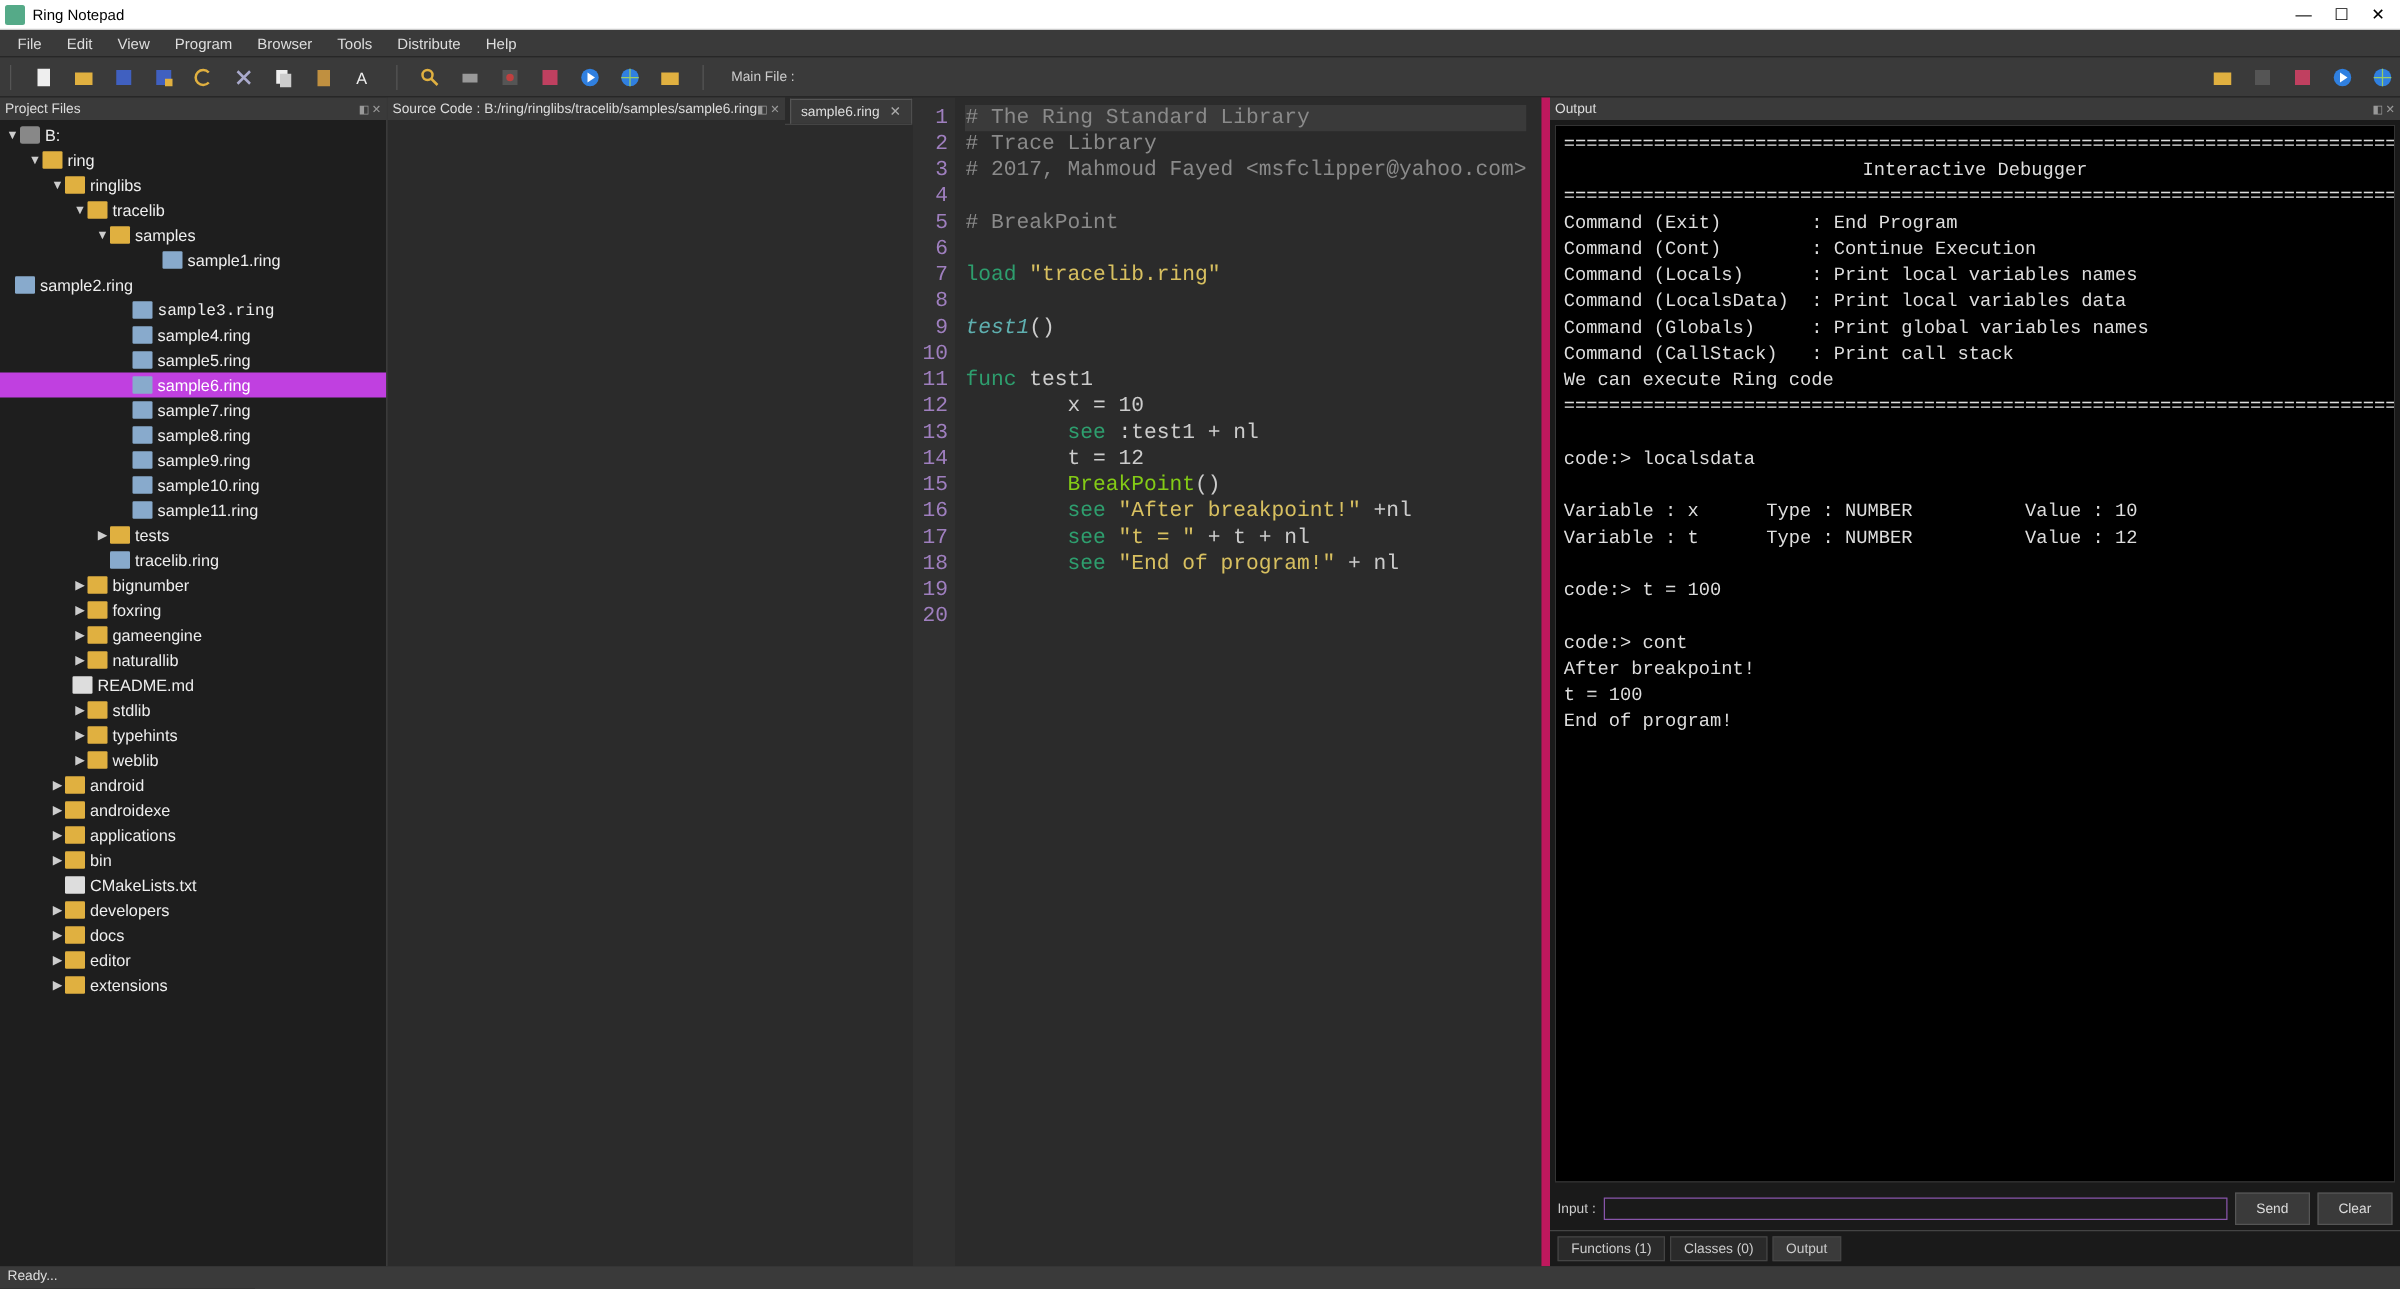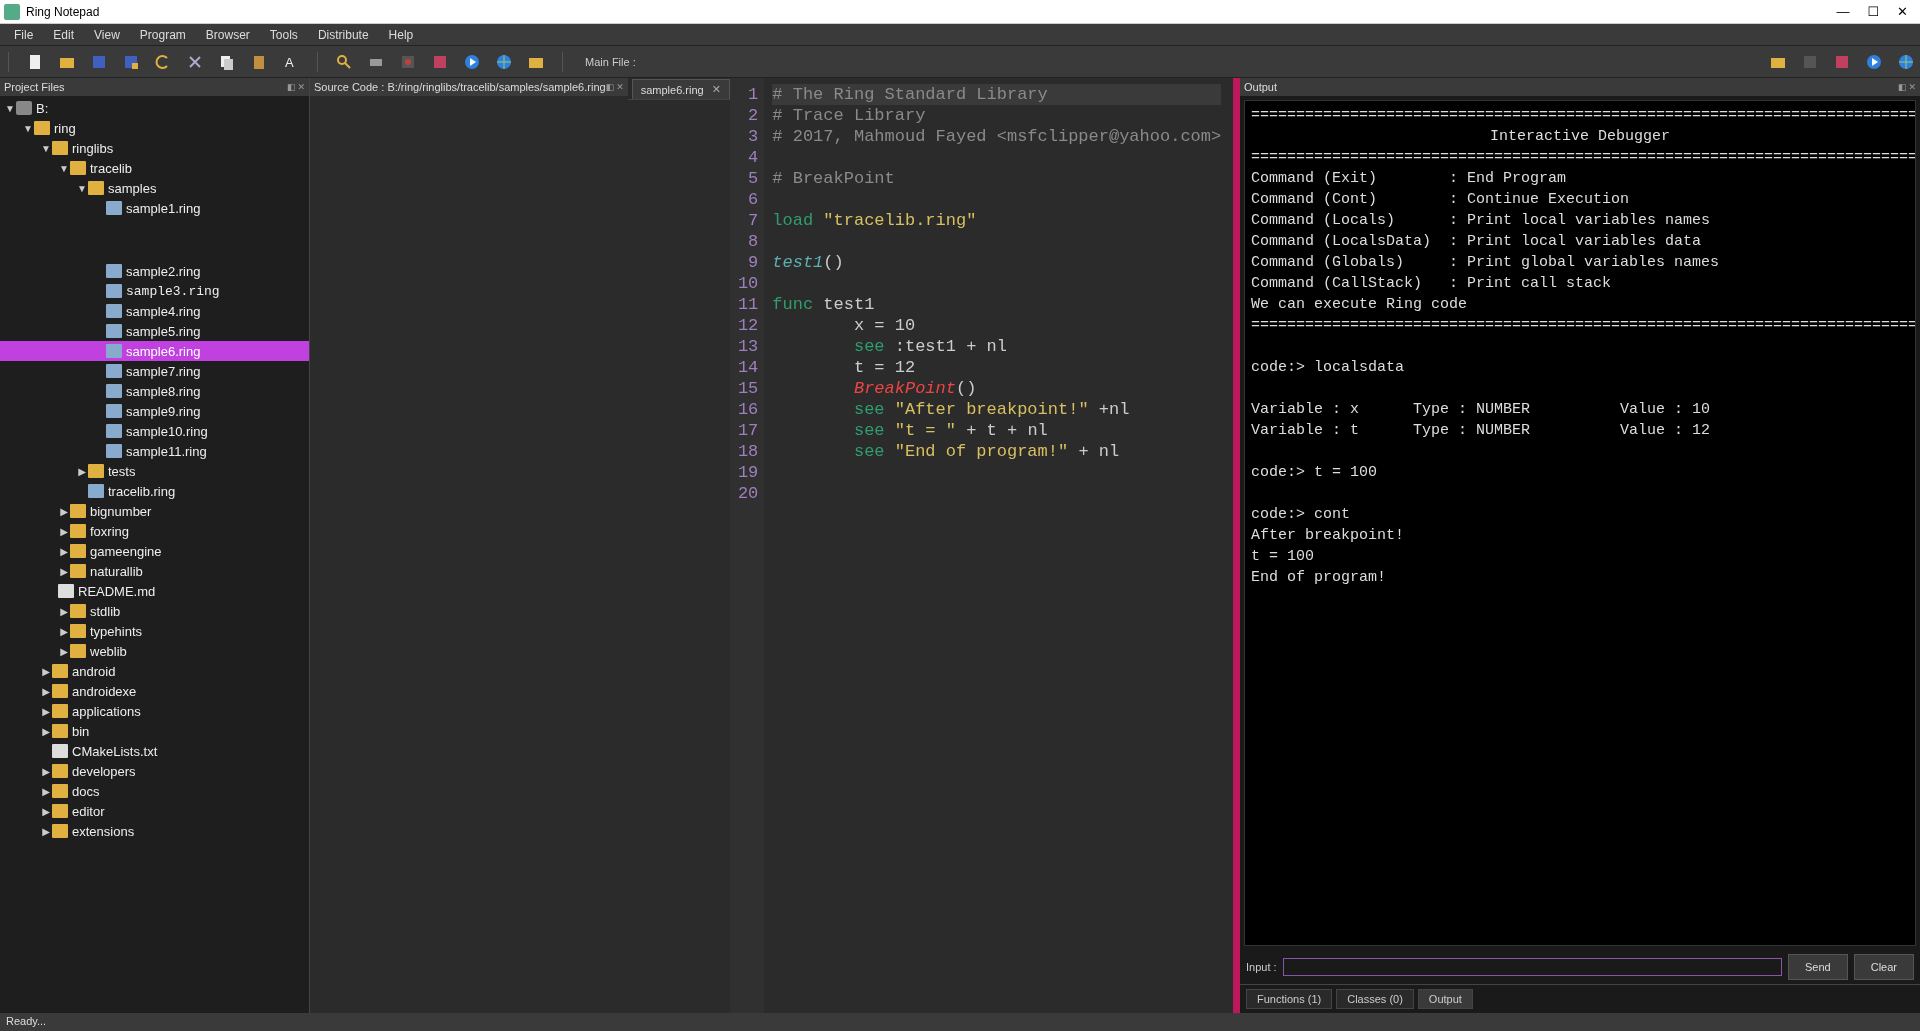--- a/index.html
+++ b/index.html
@@ -155,21 +155,21 @@
   padding:6px 8px 0 8px;
   color:#ccc;
   white-space:pre;
 }
 .codelines .line{height:21px;}
 .codelines .line.cur{background:#3a3a3a;}
 .c-comment{color:#8a8a8a;}
 .c-kw{color:#2e9e6e;}
 .c-str{color:#d8c060;}
 .c-func{color:#5fb0b0; font-style:italic;}
-.c-call{color:#ef4444; font-style:italic;}
+.c-call{color:#84cc16; }
 
 
 .outputpanel {
   width: 680px;
   background:#1a1a1a;
   display:flex;
   flex-direction:column;
 }
 .output-body{
   flex:1;
@@ -406,26 +406,26 @@
         <div class="tree-row" style="padding-left: 58px;">
           <span class="arrow">▼</span>
           <span class="ficon folder"></span>
           <span>tracelib</span>
         </div>
         <div class="tree-row" style="padding-left: 76px;">
           <span class="arrow">▼</span>
           <span class="ficon folder"></span>
           <span>samples</span>
         </div>
-        <div class="tree-row" style="padding-left: 94px;">
+        <div class="tree-row" style="padding-left: 118px;">
           <span class="arrow">&nbsp;</span>
           <span class="ficon file"></span>
           <span>sample1.ring</span>
         </div>
-        <div class="tree-row" style="padding-left: 94px; margin-top: 43px;">
+        <div class="tree-row" style="">
           <span class="arrow">&nbsp;</span>
           <span class="ficon file"></span>
           <span>sample2.ring</span>
         </div>
         <div class="tree-row" style="padding-left: 94px; font-family: Liberation Mono, monospace;">
           <span class="arrow">&nbsp;</span>
           <span class="ficon file"></span>
           <span>sample3.ring</span>
         </div>
         <div class="tree-row" style="padding-left: 94px;">

